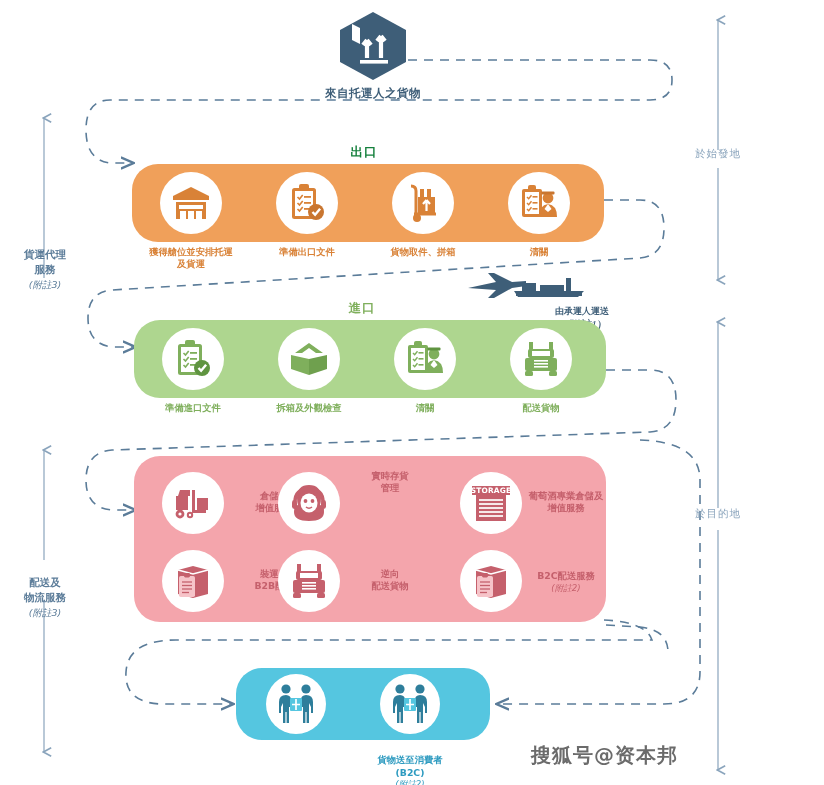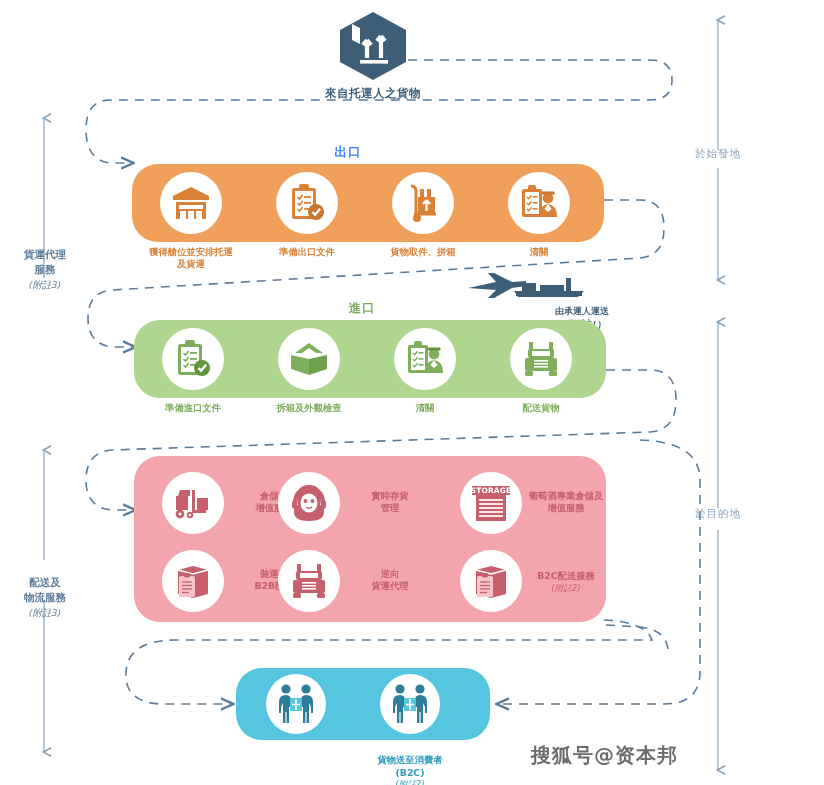--- a/index.html
+++ b/index.html
@@ -119,21 +119,21 @@
         <path d="M37 2 L70 20 L70 52 L37 70 L4 52 L4 20 Z" fill="#3E5E78"></path>
         <path d="M16 14 L24 18 L24 34 L16 30 Z" fill="#ffffff"></path>
         <rect x="24" y="50" width="28" height="3.6" fill="#ffffff"></rect>
         <path d="M31 48 L31 30 M31 30 L27 35 M31 30 L35 35" stroke="#ffffff" stroke-width="4.2" fill="none"></path>
         <path d="M45 48 L45 26 M45 26 L41 31 M45 26 L49 31" stroke="#ffffff" stroke-width="4.2" fill="none"></path>
       </svg>
     </span>
   </div>
   <div id="source-label" style="left:293px;top:86px;width:160px;">來自托運人之貨物</div>
 
-  <div class="band-title" style="left:288px;top:144px;width:120px;color:#3b82f6;">出口</div>
+  <div class="band-title" style="left:304px;top:144px;width:120px;color:#15803d;">出口</div>
   <div class="band" style="left:132px;top:164px;width:472px;height:78px;background:#F0A05A;"></div>
 
   <div class="node" style="left:160px;top:172px;">
     <div class="disc" style="width:62px;height:62px;">
       <svg width="40" height="36" viewBox="0 0 40 36">
         <path d="M20 2 L38 11 L38 15 L2 15 L2 11 Z" fill="#D98237"></path>
         <rect x="5" y="17" width="30" height="17" fill="#D98237"></rect>
         <rect x="8" y="20" width="24" height="4" fill="#ffffff"></rect>
         <rect x="9" y="26" width="6" height="8" fill="#ffffff"></rect>
         <rect x="17" y="26" width="6" height="8" fill="#ffffff"></rect>
@@ -333,21 +333,21 @@
         <circle cx="24.5" cy="19" r="1.9" fill="#C5606C"></circle>
         <path d="M18 25 q3 2.5 6 0" stroke="#C5606C" stroke-width="1.6" fill="none"></path>
         <path d="M7 20 q0 -13 14 -13 q14 0 14 13" stroke="#C5606C" stroke-width="3.4" fill="none"></path>
         <rect x="4" y="18" width="5" height="9" rx="2.4" fill="#C5606C"></rect>
         <rect x="33" y="18" width="5" height="9" rx="2.4" fill="#C5606C"></rect>
         <path d="M35 27 q0 6 -7 6" stroke="#C5606C" stroke-width="1.8" fill="none"></path>
         <circle cx="27" cy="33" r="2.2" fill="#C5606C"></circle>
       </svg>
     </div>
   </div>
-  <div class="node-label" style="left:344px;top:490px;width:92px;color:#C5606C;">實時存貨
+  <div class="node-label" style="left:344px;top:470px;width:92px;color:#C5606C;">實時存貨
 管理</div>
 
   <div class="node" style="left:460px;top:472px;">
     <div class="disc" style="width:62px;height:62px;">
       <svg width="42" height="40" viewBox="0 0 42 40">
         <rect x="2" y="3" width="38" height="9" fill="#C5606C"></rect>
         <text x="21" y="10.4" font-family="DejaVu Sans, sans-serif" font-size="7.4" font-weight="bold" fill="#ffffff" text-anchor="middle" letter-spacing="0.2">STORAGE</text>
         <rect x="6" y="12" width="30" height="26" fill="#C5606C"></rect>
         <g stroke="#ffffff" stroke-width="1.7">
           <path d="M9 17 H33"></path>
@@ -393,21 +393,21 @@
             <rect x="13" y="20" width="14" height="1.6"></rect>
             <rect x="13" y="23" width="14" height="1.6"></rect>
             <rect x="13" y="26" width="14" height="1.6"></rect>
           </g>
         <rect x="4" y="31" width="8" height="5" rx="1.5" fill="#C5606C"></rect>
         <rect x="28" y="31" width="8" height="5" rx="1.5" fill="#C5606C"></rect>
       </svg>
     </div>
   </div>
   <div class="node-label" style="left:344px;top:568px;width:92px;color:#C5606C;text-align:center;">逆向
-貨運代理</div>
+配送貨物</div>
 
   <div class="node" style="left:460px;top:550px;">
     <div class="disc" style="width:62px;height:62px;">
       <svg width="42" height="38" viewBox="0 0 42 38">
         <path d="M6 8 L21 4 L36 8 L36 32 L21 36 L6 32 Z" fill="#C5606C"></path>
         <path d="M6 8 L21 12 L36 8" stroke="#ffffff" stroke-width="1.6" fill="none"></path>
         <rect x="7" y="14" width="16" height="21" rx="1.8" fill="#F6C4C9"></rect>
         <rect x="12" y="11" width="6" height="4.5" rx="1.4" fill="#C5606C"></rect>
         <g stroke="#C5606C" stroke-width="1.3">
           <path d="M10 20 H20"></path>

